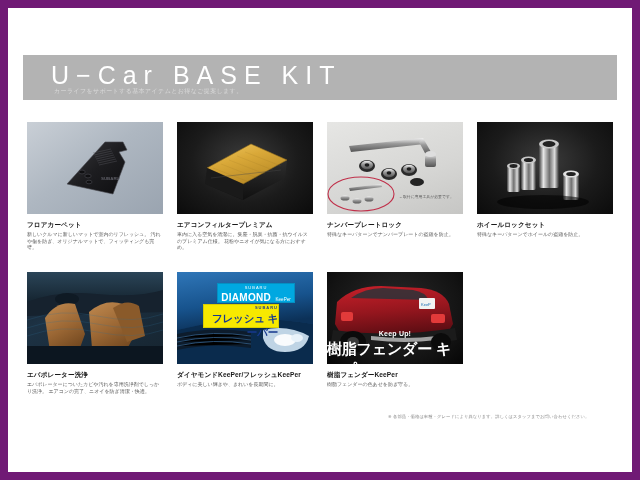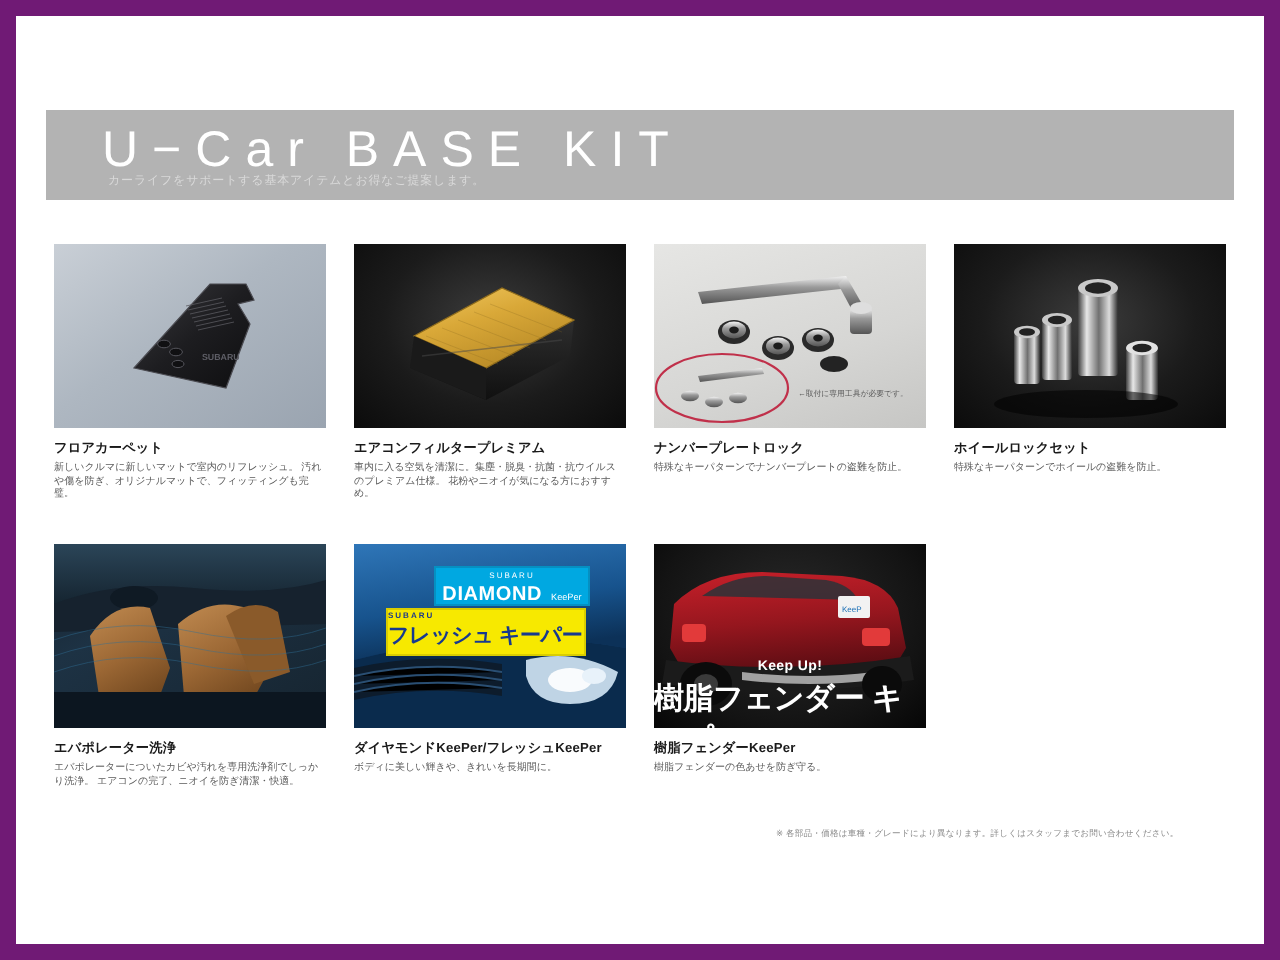--- a/index.html
+++ b/index.html
@@ -348,21 +348,21 @@
             <ellipse cx="120" cy="66" rx="6" ry="4" fill="#e8f2fa"></ellipse>
           </svg>
 
           <div style="position:absolute;left:40px;top:11px;width:78px;height:20px;background:#00a8e1;border:1px solid #0590c2;box-sizing:border-box;text-align:center;padding-top:1px;">
             <div style="font-size:4px;color:#ffffff;letter-spacing:1px;line-height:5px;">SUBARU</div>
             <div style="line-height:11px;">
               <span style="font-size:10px;font-weight:bold;color:#ffffff;letter-spacing:.3px;margin-top:32px;">DIAMOND</span>
               <span style="font-size:4.6px;color:#ffffff;">KeePer</span>
             </div>
           </div>
-          <div style="position:absolute;left:16px;top:32px;width:100px;height:24px;background:#f7e900;border:1px solid #d9cd00;box-sizing:border-box;text-align:left;">
+          <div style="position:absolute;left:26px;top:32px;width:76px;height:24px;background:#f7e900;border:1px solid #d9cd00;box-sizing:border-box;text-align:right;">
             <div style="font-size:4px;color:#1d3a8a;letter-spacing:1px;line-height:6px;font-weight:bold;">SUBARU</div>
             <div style="font-size:10.5px;font-weight:bold;color:#17398f;line-height:14px;letter-spacing:-.2px;">フレッシュ キーパー</div>
           </div>
         </div>
       </div>
       <div class="caption">
         <div class="cap-title">ダイヤモンドKeePer/フレッシュKeePer</div>
         <div class="cap-desc">ボディに美しい輝きや、きれいを長期間に。</div>
       </div>
     </div>

